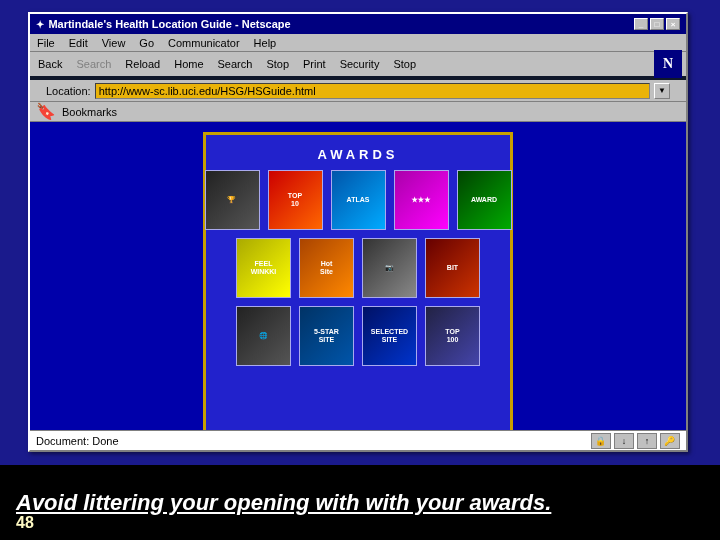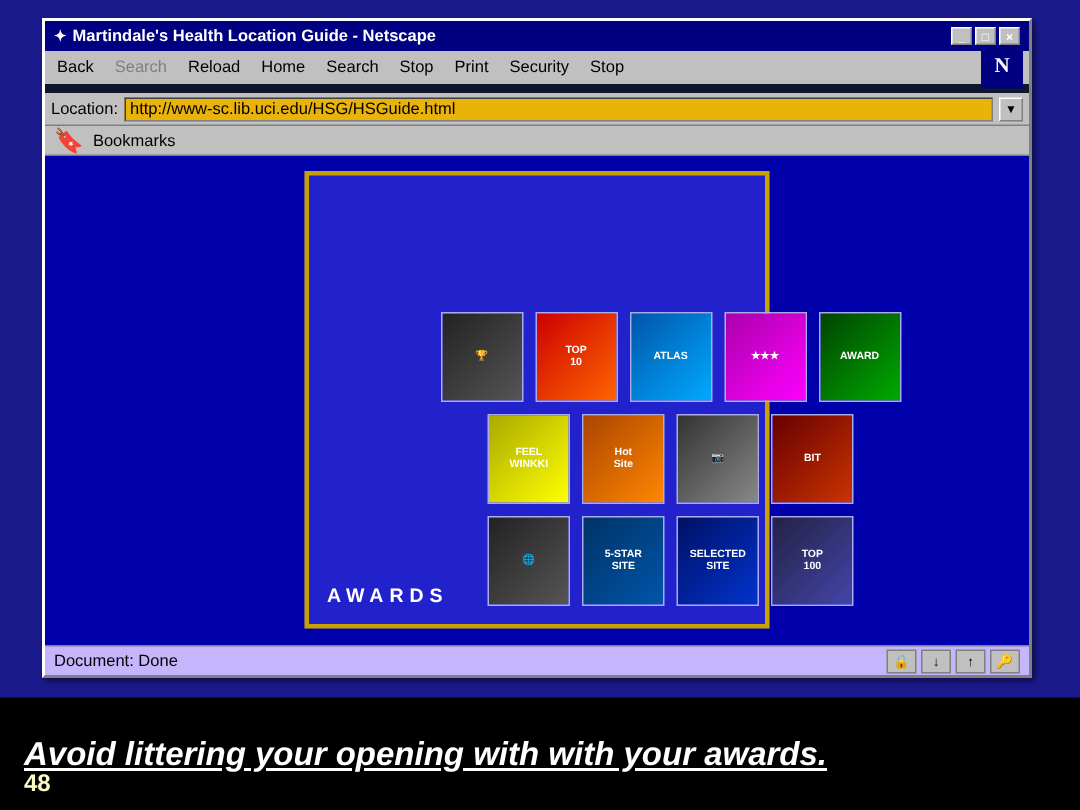--- a/index.html
+++ b/index.html
@@ -96,21 +96,21 @@
     }
 
     
     .toolbar {
       background: #c0c0c0;
       display: flex;
       align-items: center;
       padding: 2px 4px;
       gap: 6px;
       height: 28px;
-      border-bottom: 6px solid #0f172a;
+      border-bottom: 4px solid #0f172a;
     }
 
     .toolbar-btn {
       font-size: 11px;
       color: #000;
       cursor: pointer;
       padding: 2px 4px;
       background: #c0c0c0;
       border: none;
     }
@@ -132,21 +132,21 @@
       font-size: 14px;
       font-weight: bold;
       font-family: serif;
     }
 
     
     .address-bar {
       background: #c0c0c0;
       display: flex;
       align-items: center;
-      padding: 2px 4px;
+      padding: 2px 16px;
       gap: 4px;
       height: 22px;
       border-bottom: 1px solid #808080;
     }
 
     .address-label {
       font-size: 11px;
       color: #000;
       display: flex;
       align-items: center;
@@ -208,22 +208,22 @@
       overflow: hidden;
     }
 
     
     .inner-card {
       background: #2222cc;
       border: 3px solid #c8a000;
       width: 310px;
       height: 305px;
       display: flex;
-      flex-direction: row;
-      align-items: flex-end;
+      flex-direction: column;
+      align-items: center;
       padding: 12px;
       gap: 8px;
       position: absolute;
       top: 10px;
       left: 50%;
       transform: translateX(-50%);
     }
 
     .awards-title {
       color: white;
@@ -278,21 +278,21 @@
       color: white;
       font-size: 7px;
       font-weight: bold;
       text-align: center;
       line-height: 1.2;
       padding: 2px;
     }
 
     
     .status-bar {
-      background: #c4b5fd;
+      background: #ffffff;
       height: 20px;
       display: flex;
       align-items: center;
       padding: 0 6px;
       gap: 4px;
       border-top: 1px solid #808080;
     }
 
     .status-text {
       font-size: 11px;
@@ -391,20 +391,28 @@
         <span class="title-bar-icon">✦</span>
         <span>Martindale's Health Location Guide - Netscape</span>
       </div>
       <div class="title-bar-buttons">
         <div class="title-bar-btn">_</div>
         <div class="title-bar-btn">□</div>
         <div class="title-bar-btn">×</div>
       </div>
     </div>
 
+    <div class="menu-bar">
+      <span class="menu-item">File</span>
+      <span class="menu-item">Edit</span>
+      <span class="menu-item">View</span>
+      <span class="menu-item">Go</span>
+      <span class="menu-item">Communicator</span>
+      <span class="menu-item">Help</span>
+    </div>
 
     <div class="toolbar">
       <button class="toolbar-btn">Back</button>
       <button class="toolbar-btn disabled">Search</button>
       <button class="toolbar-btn">Reload</button>
       <button class="toolbar-btn">Home</button>
       <button class="toolbar-btn">Search</button>
       <button class="toolbar-btn">Stop</button>
       <button class="toolbar-btn">Print</button>
       <button class="toolbar-btn">Security</button>

